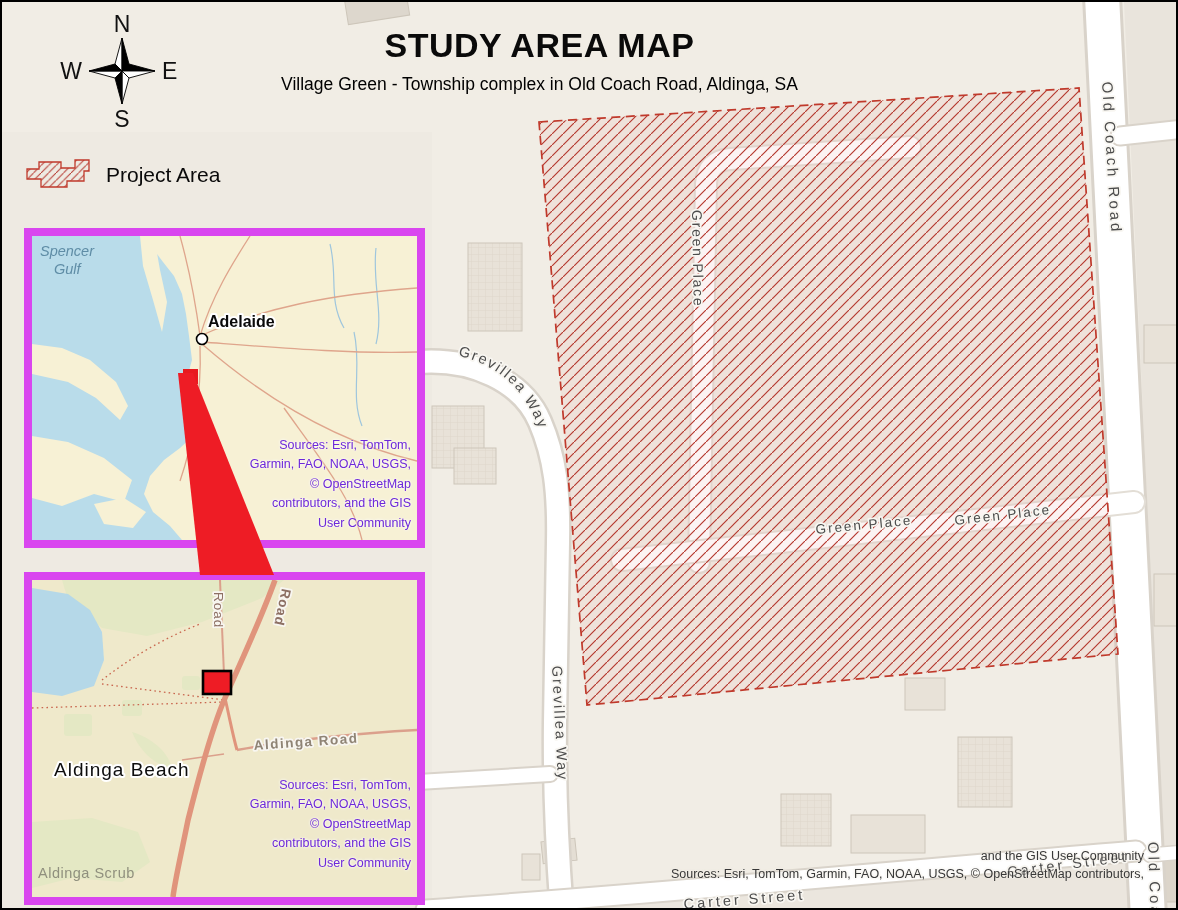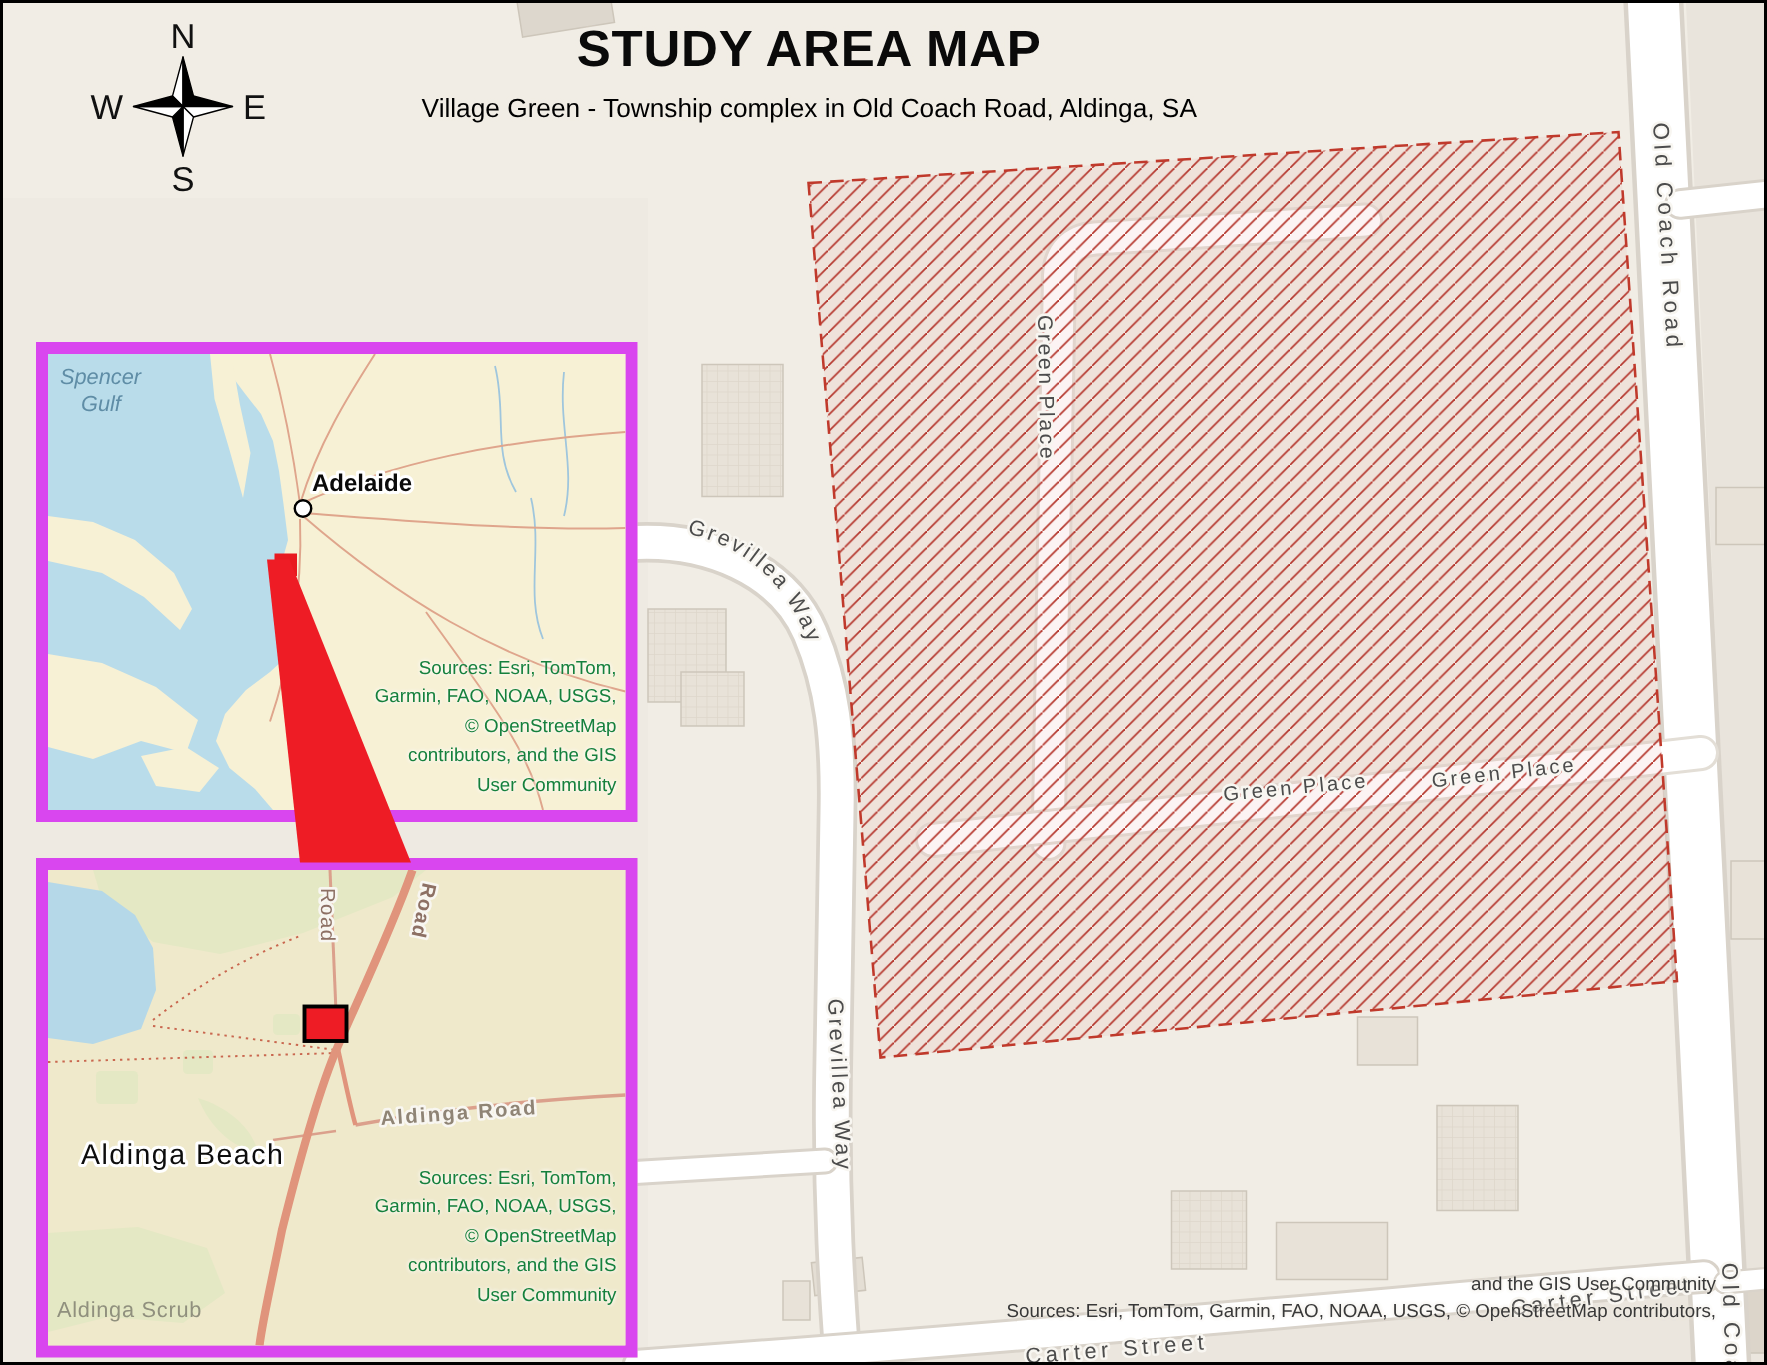--- a/index.html
+++ b/index.html
@@ -7,34 +7,34 @@
     position:relative; width:1178px; height:910px; overflow:hidden;
     background:#f1ede5; border:2px solid #000; box-sizing:border-box;
     font-family:"Liberation Sans", sans-serif;
   }
   .abs{position:absolute;}
   svg text{font-family:"Liberation Sans", sans-serif;}
   .halo{paint-order:stroke; stroke:#f8f6f1; stroke-width:3.5px; stroke-linejoin:round;}
   .halo-strong{paint-order:stroke; stroke:#ffffff; stroke-width:4px; stroke-linejoin:round;}
   .rlabel{fill:#4c4c4c; letter-spacing:2px; font-size:14px;}
   
-  .title-block{left:0; top:12px; width:1075px; text-align:center; pointer-events:none;}
+  .title-block{left:0; top:24px; width:1075px; text-align:center; pointer-events:none;}
   .map-title{font-size:34px; font-weight:bold; color:#0a0a0a; letter-spacing:0.5px;
              text-shadow:0 0 4px #f1ede5,0 0 4px #f1ede5;}
   .map-subtitle{font-size:17.5px; color:#000000; margin-top:9px;
              text-shadow:0 0 4px #f1ede5,0 0 4px #f1ede5;}
   
   .legend{left:24px; top:156px; display:flex; align-items:center; gap:12px;}
   .legend-text{font-size:21px; color:#0a0a0a;}
   
   .inset{border:8px solid #d946ef; background:#f7f1d5; box-sizing:content-box;}
   .inset-overview{left:22px; top:226px; width:385px; height:304px;}
   .inset-local{left:22px; top:570px; width:385px; height:317px; background:#efe9cb;}
   .inset-sources{position:absolute; right:6px; text-align:right; font-size:12.5px;
-                 line-height:19.5px; color:#15803d;
+                 line-height:19.5px; color:#6d28d9;
                  text-shadow:0 0 3px rgba(255,255,255,.9),0 0 3px rgba(255,255,255,.9);}
   .inset-overview .inset-sources{bottom:7px;}
   .inset-local .inset-sources{bottom:24px;}
   
   .main-sources{right:32px; top:845px; text-align:right; font-size:12.5px; line-height:18px;
                 color:#383838;
                 text-shadow:0 0 3px rgba(241,237,229,.95),0 0 3px rgba(241,237,229,.95);}
   .overlay-svg{left:0; top:0; pointer-events:none;}
 </style>
 </head>
@@ -137,20 +137,26 @@
       <polygon points="80,97 73,71 80,64" fill="#000000"></polygon>
       <polygon points="47,64 73,71 80,64" fill="#ffffff"></polygon>
       <polygon points="47,64 73,57 80,64" fill="#000000"></polygon>
     </g>
     <text x="80" y="25" text-anchor="middle" font-size="23" fill="#111">N</text>
     <text x="80" y="120" text-anchor="middle" font-size="23" fill="#111">S</text>
     <text x="40" y="72" text-anchor="end" font-size="23" fill="#111">W</text>
     <text x="120" y="72" text-anchor="start" font-size="23" fill="#111">E</text>
   </svg>
 
+  <div class="abs legend">
+    <svg width="68" height="34" viewBox="0 0 68 34">
+      <path d="M1,11 L13,11 L13,4 L35,4 L35,10 L49,10 L49,2 L63,2 L63,13 L58,13 L58,23 L41,23 L41,29 L15,29 L15,21 L1,21 Z" fill="url(#hatchSm)" stroke="#c0392b" stroke-width="1.3"></path>
+    </svg>
+    <span class="legend-text">Project Area</span>
+  </div>
 
   <div class="abs inset inset-overview">
     <svg width="385" height="304" viewBox="0 0 385 304">
       <rect width="385" height="304" fill="#f7f1d5"></rect>
 
       <polygon fill="#b9dcea" points="0,0 118,0 122,14 131,26 142,40 150,58 154,78 157,100 160,124 155,142 160,158 167,172 172,186 161,200 148,212 132,224 118,240 112,258 121,276 138,290 150,304 0,304"></polygon>
 
       <g fill="#f7f1d5">
         <polygon points="108,0 122,0 128,34 135,66 130,96 121,64 111,30"></polygon>
         <polygon points="0,108 30,112 58,124 84,146 96,170 88,184 64,162 36,146 0,138"></polygon>

